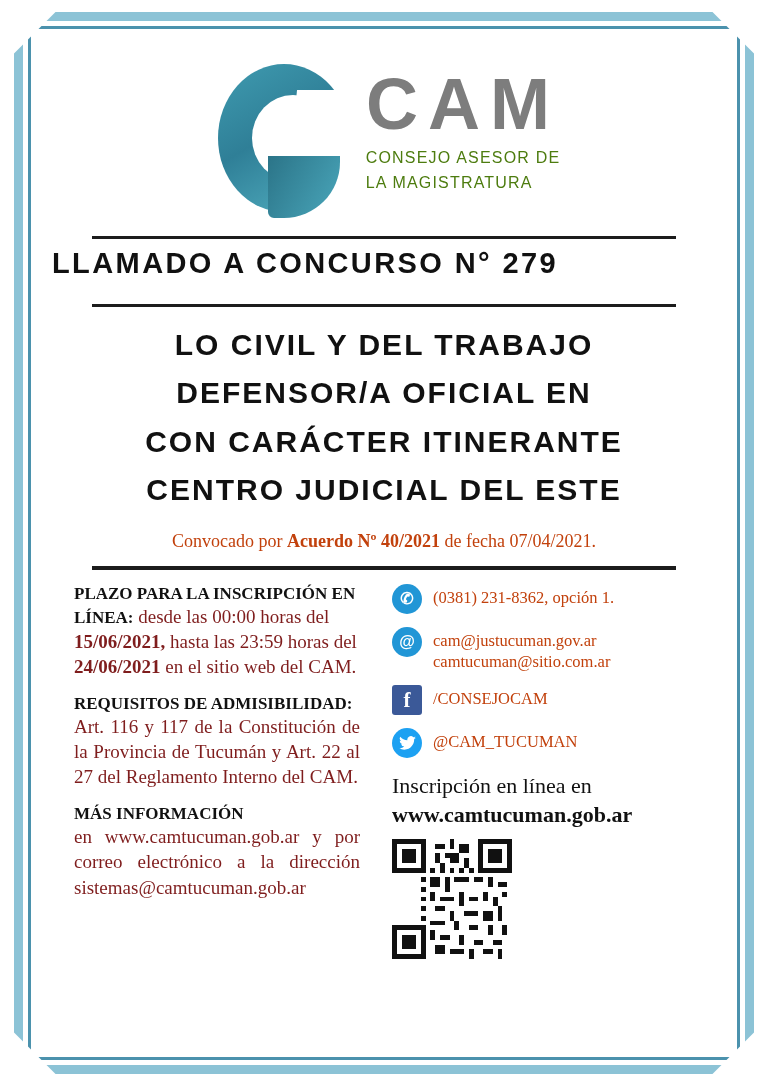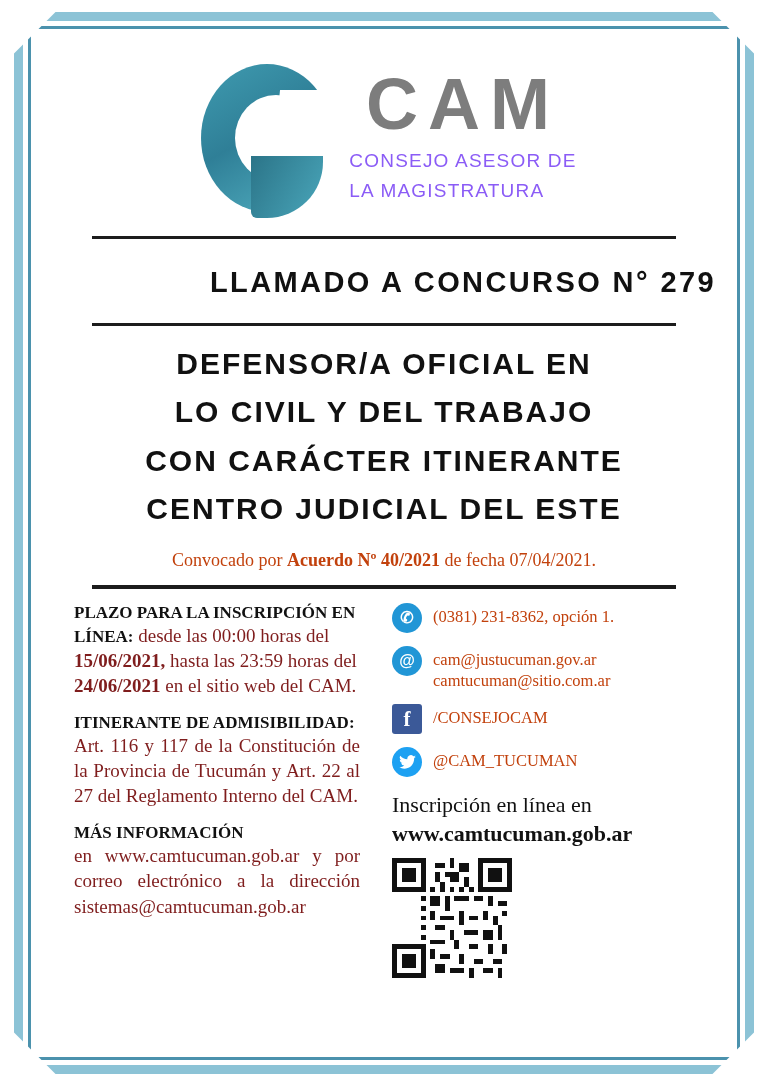--- a/index.html
+++ b/index.html
@@ -90,45 +90,45 @@
     font-family: "Liberation Sans", sans-serif;
     font-size: 72px;
     font-weight: bold;
     letter-spacing: 10px;
     color: #7d7d7d;
     line-height: 0.95;
     text-align: center;
   }
   .cam-sub {
     font-family: "Liberation Sans", sans-serif;
-    font-size: 19px;
+    font-size: 16px;
     letter-spacing: 1.2px;
-    color: #8b5cf6;
+    color: #4d7c0f;
     line-height: 1.55;
     margin-top: 8px;
   }
 
   
   .rule {
     height: 3px;
     background: #1c1c1c;
     margin: 14px 40px 0 40px;
   }
   .rule.thin { height: 2.5px; }
   .rule.tight { margin-top: 10px; }
 
   
   .headline {
     font-family: "Liberation Sans", sans-serif;
     font-weight: bold;
-    text-align: right;
+    text-align: left;
     color: #111111;
     letter-spacing: 2.4px;
     font-size: 29px;
-    padding: 27px 0 14px 0;
+    padding: 8px 0 14px 0;
   }
   .subject {
     font-family: "Liberation Sans", sans-serif;
     font-weight: bold;
     text-align: center;
     color: #111111;
     letter-spacing: 2px;
     font-size: 30px;
     line-height: 1.62;
     padding: 14px 0 6px 0;
@@ -255,42 +255,42 @@
       </div>
     </div>
 
     <div class="rule"></div>
 
     <div class="headline">LLAMADO A CONCURSO N° 279</div>
 
     <div class="rule thin tight"></div>
 
     <div class="subject">
+      <div>LO CIVIL Y DEL TRABAJO</div>
       <div>DEFENSOR/A OFICIAL EN</div>
-      <div>LO CIVIL Y DEL TRABAJO</div>
       <div>CON CARÁCTER ITINERANTE</div>
       <div>CENTRO JUDICIAL DEL ESTE</div>
     </div>
 
     <div class="convocado">
       <span>Convocado por </span><b>Acuerdo Nº 40/2021</b><span> de fecha 07/04/2021.</span>
     </div>
 
     <div class="rule thick"></div>
 
     <div class="cols">
 
       <div class="col-left">
 
         <div class="blk">
           <h3>PLAZO PARA LA INSCRIPCIÓN EN LÍNEA:</h3><p> desde las 00:00 horas del </p><p><b>15/06/2021,</b></p><p> hasta las 23:59 horas del </p><p><b>24/06/2021</b></p><p> en el sitio web del CAM.</p>
         </div>
 
         <div class="blk">
-          <h3>ITINERANTE DE ADMISIBILIDAD:</h3>
+          <h3>REQUISITOS DE ADMISIBILIDAD:</h3>
           <p class="block">Art. 116 y 117 de la Constitución de la Provincia de Tucumán y Art. 22 al 27 del Reglamento Interno del CAM.</p>
         </div>
 
         <div class="blk">
           <h3>MÁS INFORMACIÓN</h3>
           <p class="block">en www.camtucuman.gob.ar y por correo electrónico a la dirección sistemas@camtucuman.gob.ar</p>
         </div>
 
       </div>
 

